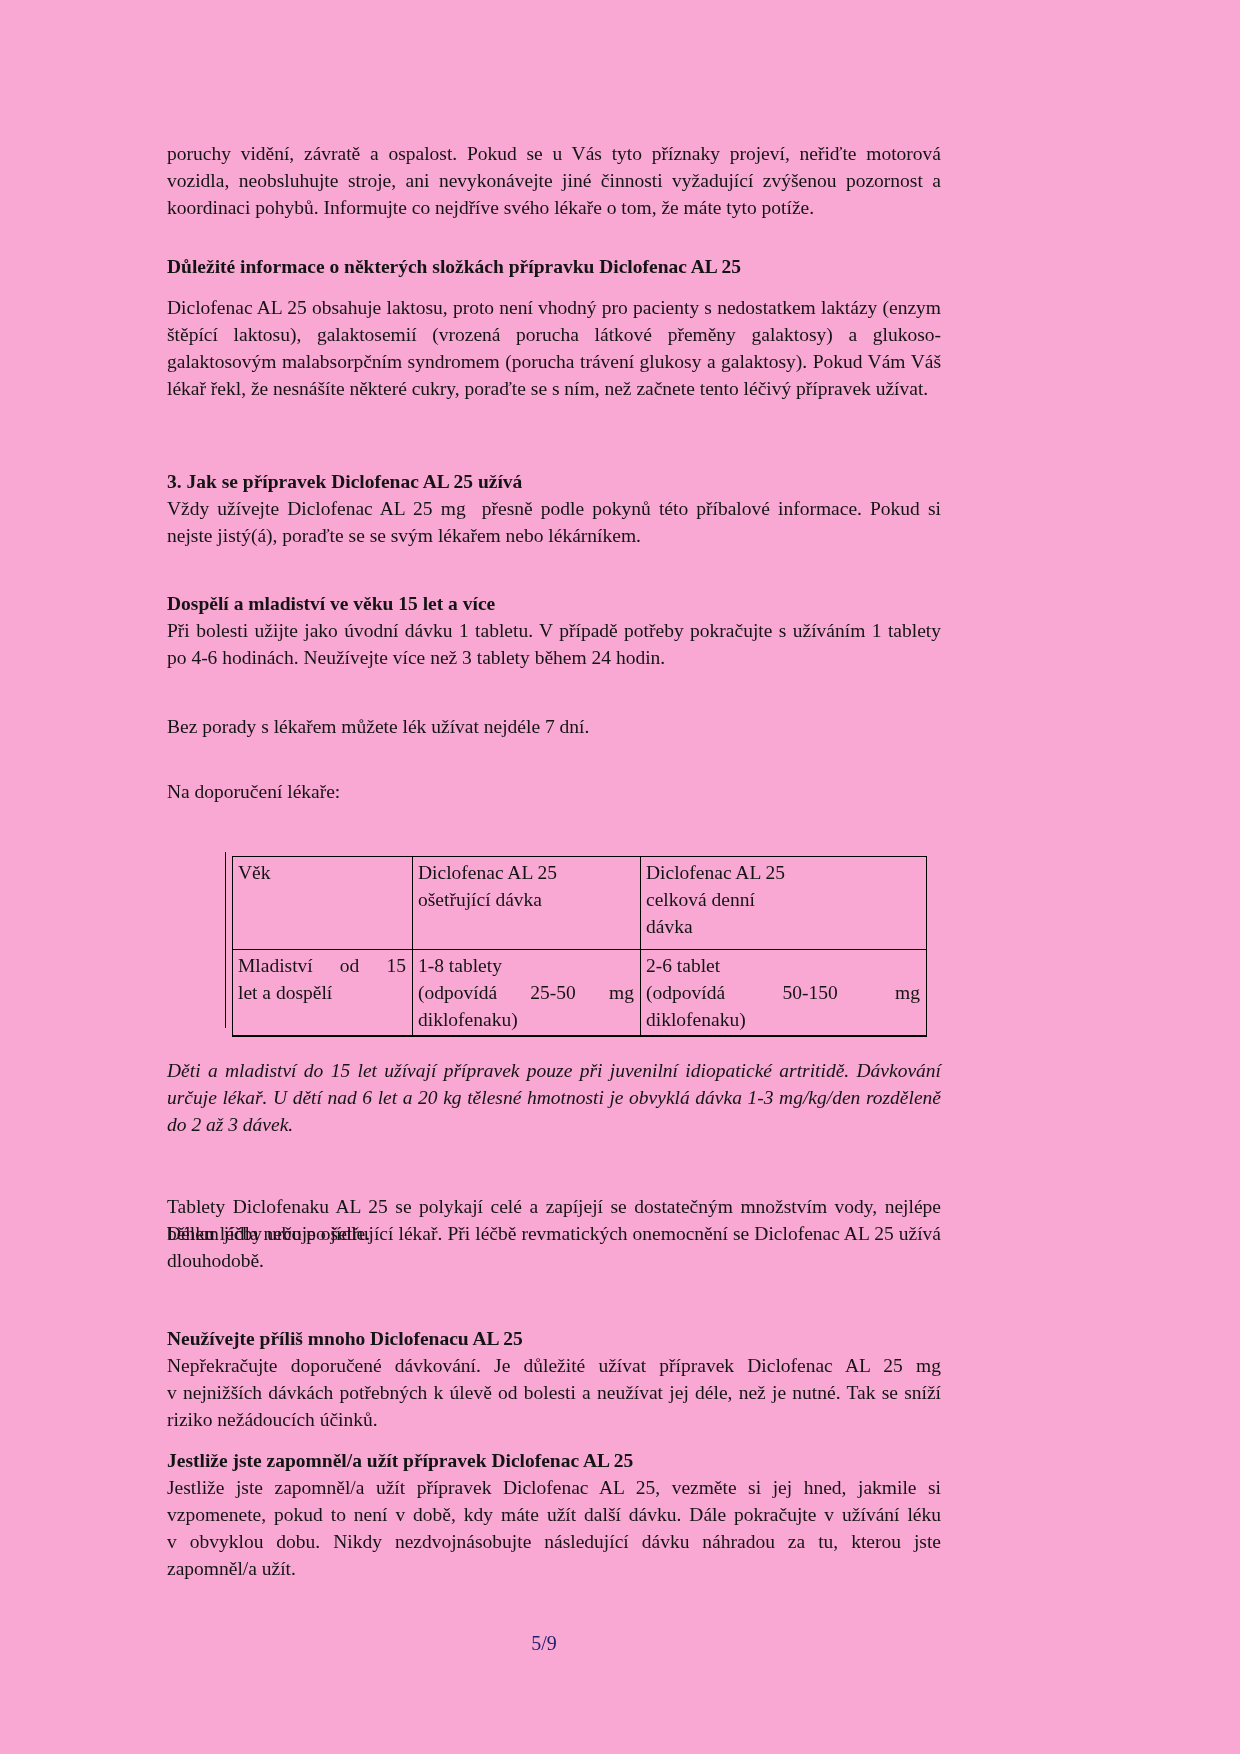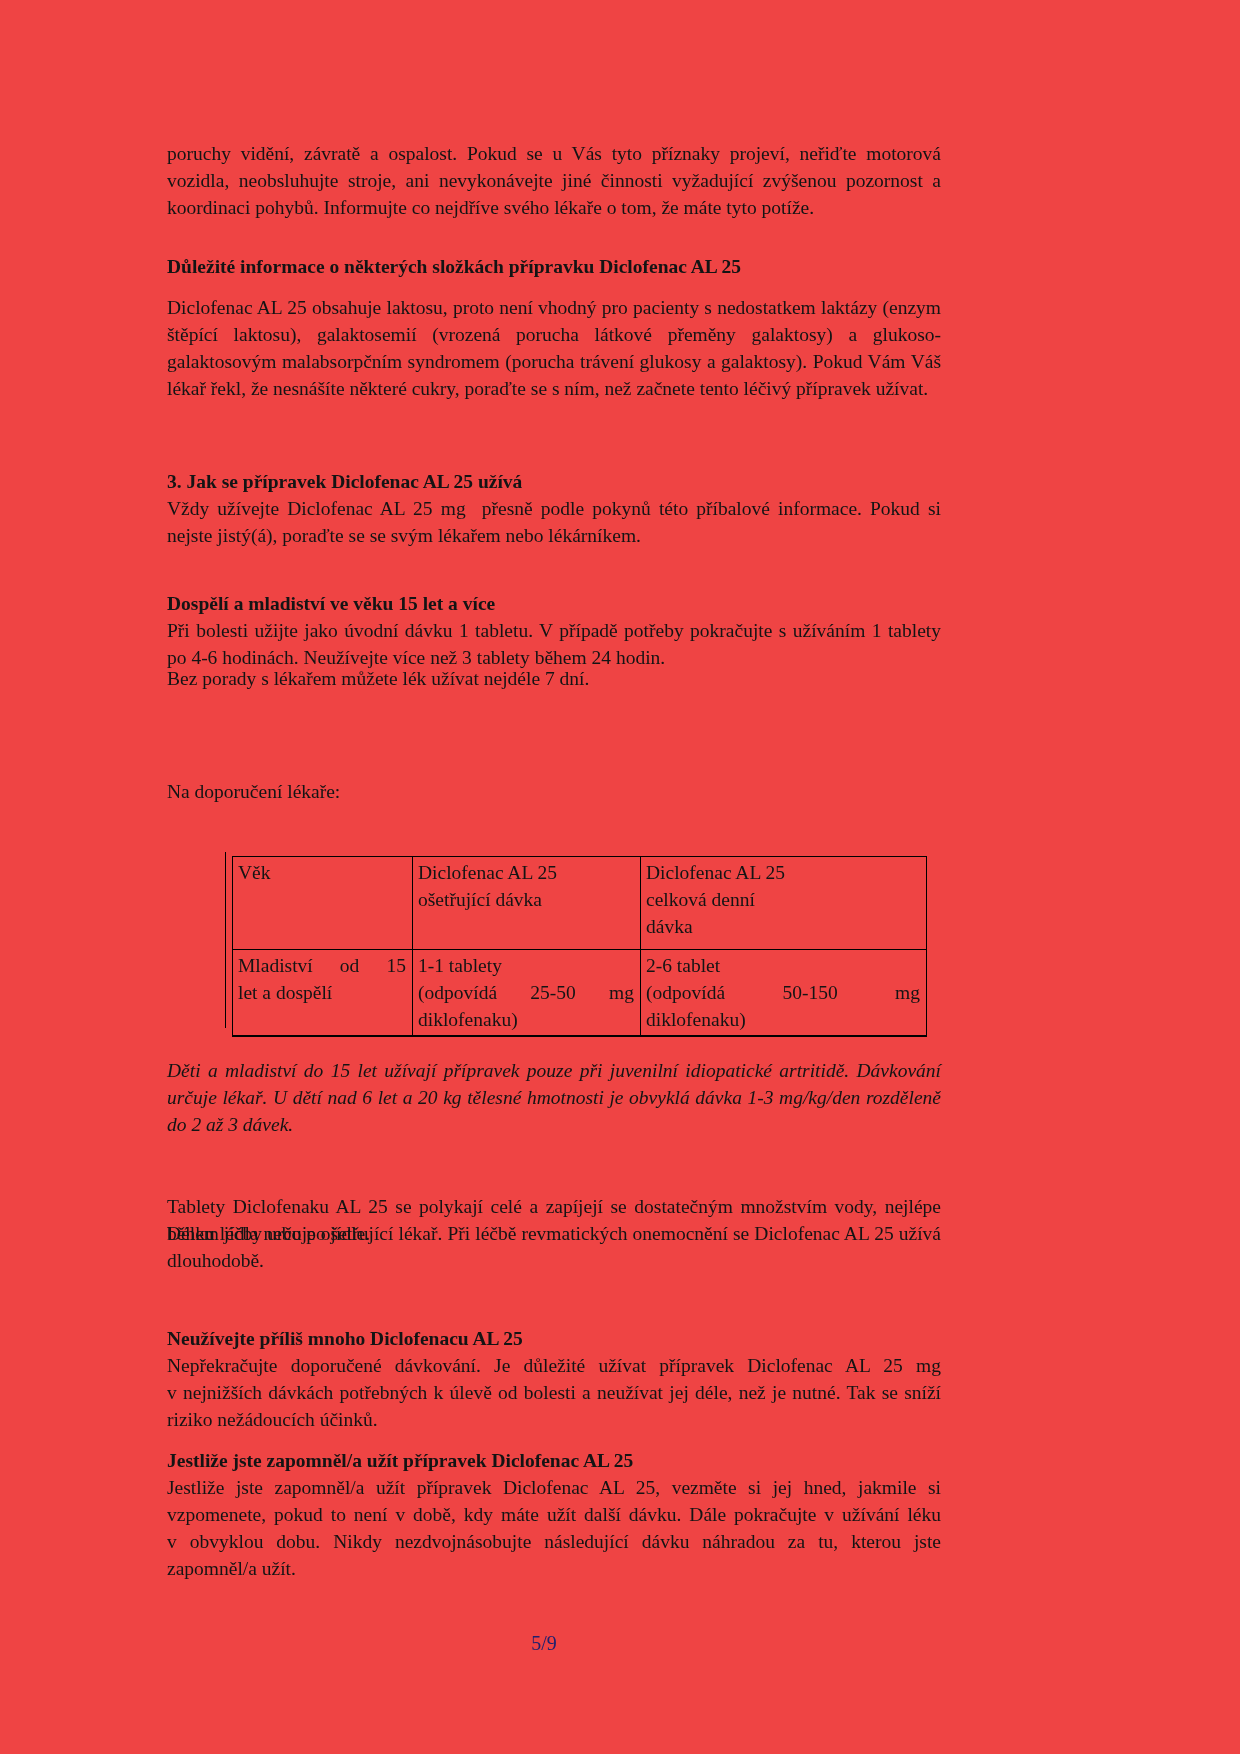--- a/index.html
+++ b/index.html
@@ -4,21 +4,21 @@
 <style>
   html, body {
     margin: 0;
     padding: 0;
     background: #e8e8e8;
   }
   .page {
     position: relative;
     width: 1240px;
     height: 1754px;
-    background: #ef4444;
+    background: #f9a8d4;
     font-family: "Liberation Serif", "DejaVu Serif", serif;
     color: #141414;
     overflow: hidden;
   }
   .blk {
     position: absolute;
     left: 167px;
     width: 774px;
     font-size: 19.5px;
     line-height: 27px;
@@ -28,21 +28,21 @@
   .bold { font-weight: bold; }
 
   
   #p-intro      { top: 140px; }
   #h-components { top: 253px; }
   #p-lactose    { top: 294px; }
   #h-usage      { top: 468px; }
   #p-always     { top: 495px; }
   #h-adults     { top: 590px; }
   #p-pain       { top: 617px; }
-  #p-seven      { top: 665px; }
+  #p-seven      { top: 713px; }
   #p-recommend  { top: 778px; }
   #p-children   { top: 1057px; font-style: italic; }
   #p-swallow    { top: 1152px; margin-top: 41px; }
   #p-duration   { top: 1220px; }
   #h-toomuch    { top: 1325px; }
   #p-toomuch    { top: 1352px; }
   #h-forgot     { top: 1447px; }
   #p-forgot     { top: 1474px; }
 
   
@@ -131,21 +131,21 @@
               <div>celková denní</div>
               <div>dávka</div>
             </td>
         </tr>
         <tr class="row">
           <td class="col1">
               <div class="jline">Mladiství od 15</div>
               <div>let a dospělí</div>
             </td>
           <td class="col2">
-              <div>1-1 tablety</div>
+              <div>1-8 tablety</div>
               <div class="jline">(odpovídá 25-50 mg</div>
               <div>diklofenaku)</div>
             </td>
           <td class="col3">
               <div>2-6 tablet</div>
               <div class="jline">(odpovídá 50-150 mg</div>
               <div>diklofenaku)</div>
             </td>
         </tr>
       </tbody>

